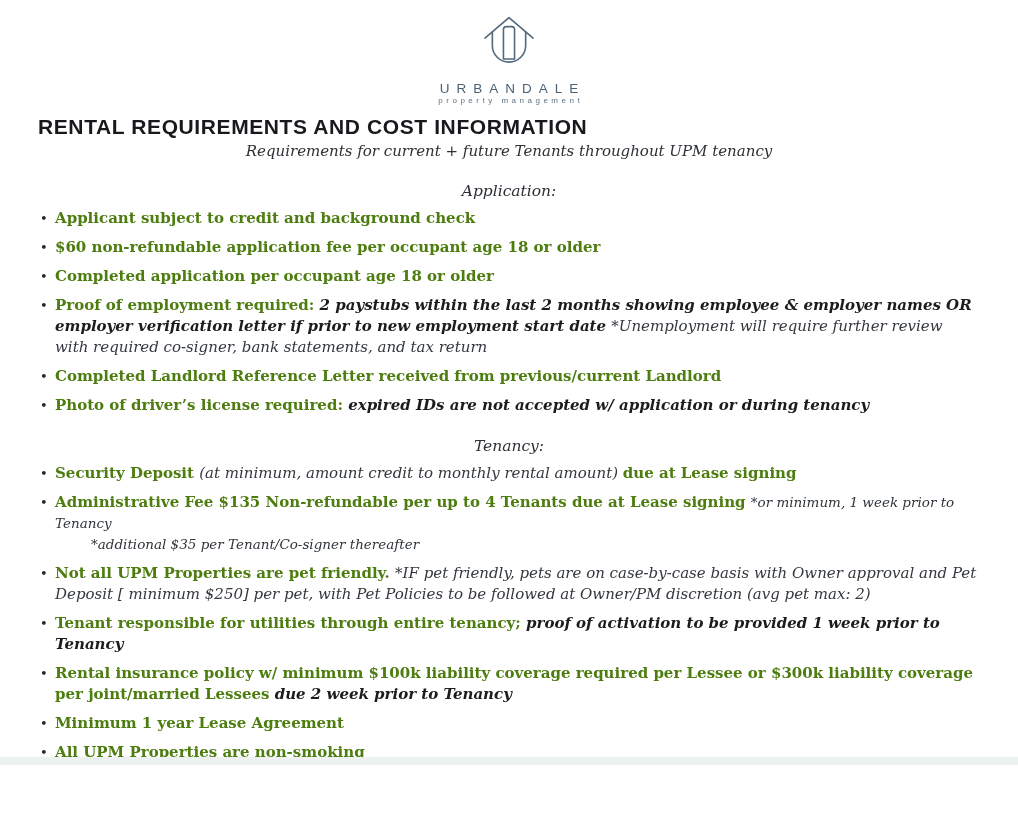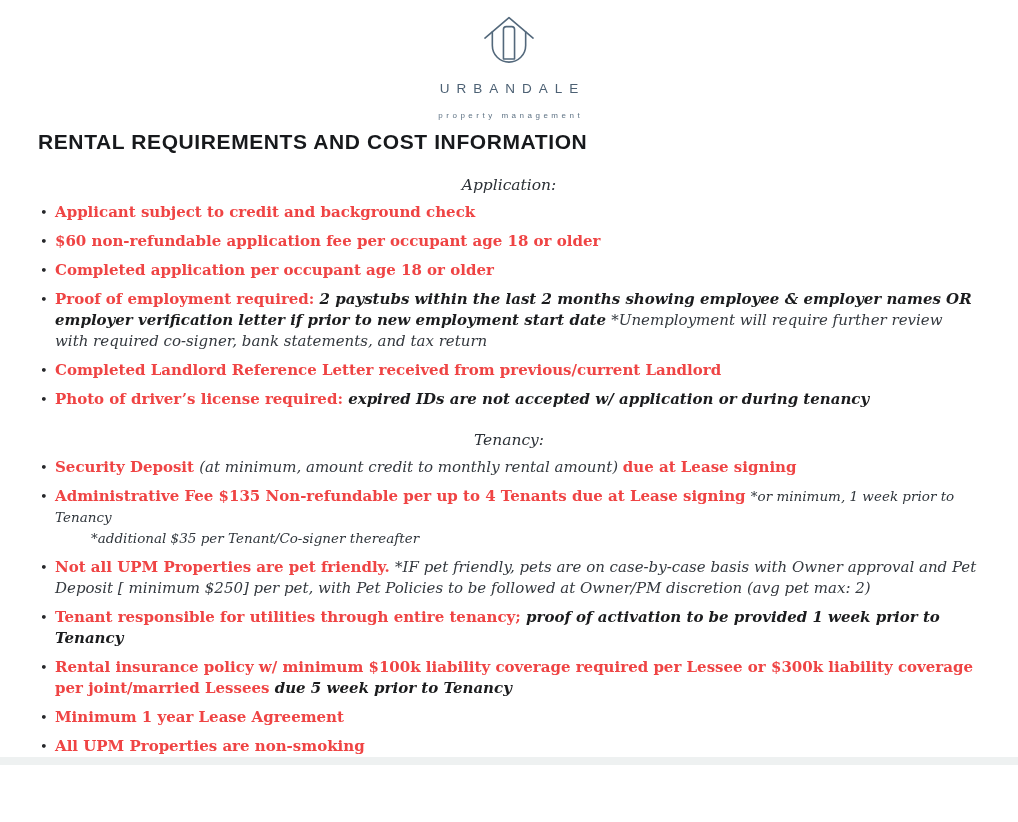--- a/index.html
+++ b/index.html
@@ -26,21 +26,21 @@
     color:#4d6174;
     margin-top:5px;
     font-weight:500;
   }
   .tagline {
     font-family:"Liberation Sans", sans-serif;
     font-size:8px;
     letter-spacing:3.5px;
     text-indent:3.5px;
     color:#5e7284;
-    margin-top:15px;
+    margin-top:0;
   }
   .doc-title {
     text-align:left;
     font-family:"Liberation Sans", sans-serif;
     font-weight:700;
     font-size:21px;
     letter-spacing:0.6px;
     color:#17191c;
     margin-top:10px;
   }
@@ -71,21 +71,21 @@
     font-size:15px;
   }
   ul.bullets li::before {
     content:"\2022";
     position:absolute;
     left:2px; top:0;
     font-size:13px;
     line-height:21px;
     color:#26272a;
   }
-  .seg-b  { font-weight:bold; color:#ef4444; }
+  .seg-b  { font-weight:bold; color:#4d7c0f; }
   .seg-bi { font-weight:bold; font-style:italic; color:#1b1c1e; }
   .seg-i  { font-style:italic; color:#33383e; }
   .seg-is { font-style:italic; color:#2f353b; font-size:13.5px; }
   .seg-block { display:block; padding-left:36px; }
   .bottom-strip {
     position:absolute;
     left:0; bottom:1px;
     width:1018px; height:8px;
     background:#eef1f1;
   }
@@ -101,40 +101,41 @@
         <path d="M11 39 L50 6 L89 39" stroke="#53687b" stroke-width="2.6" fill="none" stroke-linecap="round" stroke-linejoin="round"></path>
         <path d="M23 29 L23 51 A27 27 0 0 0 77 51 L77 29" stroke="#53687b" stroke-width="2.6" fill="none" stroke-linecap="round"></path>
         <path d="M41 73 L41 25 Q41 20.5 45.5 20.5 L54.5 20.5 Q59 20.5 59 25 L59 73 Z" stroke="#53687b" stroke-width="2.6" fill="none" stroke-linejoin="round"></path>
       </svg>
     </span>
     <div class="brand">URBANDALE</div>
     <div class="tagline">property management</div>
   </div>
 
   <h1 class="doc-title">RENTAL REQUIREMENTS AND COST INFORMATION</h1>
+  <div class="doc-subtitle">Requirements for current + future Tenants throughout UPM tenancy</div>
 
   <div class="section">
     <div class="section-heading">Application:</div>
     <ul class="bullets">
         <li><span class="seg-b">Applicant subject to credit and background check</span></li>
         <li><span class="seg-b">$60 non-refundable application fee per occupant age 18 or older</span></li>
         <li><span class="seg-b">Completed application per occupant age 18 or older</span></li>
         <li><span class="seg-b">Proof of employment required: </span><span class="seg-bi">2 paystubs within the last 2 months showing employee &amp; employer names OR employer verification letter if prior to new employment start date </span><span class="seg-i">*Unemployment will require further review with required co-signer, bank statements, and tax return</span></li>
         <li><span class="seg-b">Completed Landlord Reference Letter received from previous/current Landlord</span></li>
         <li><span class="seg-b">Photo of driver’s license required: </span><span class="seg-bi">expired IDs are not accepted w/ application or during tenancy</span></li>
       </ul>
   </div>
 
   <div class="section">
     <div class="section-heading">Tenancy:</div>
     <ul class="bullets">
         <li><span class="seg-b">Security Deposit </span><span class="seg-i">(at minimum, amount credit to monthly rental amount) </span><span class="seg-b">due at Lease signing</span></li>
         <li><span class="seg-b">Administrative Fee $135 Non-refundable per up to 4 Tenants due at Lease signing </span><span class="seg-is">*or minimum, 1 week prior to Tenancy</span><span class="seg-is seg-block">*additional $35 per Tenant/Co-signer thereafter</span></li>
         <li><span class="seg-b">Not all UPM Properties are pet friendly. </span><span class="seg-i">*IF pet friendly, pets are on case-by-case basis with Owner approval and Pet Deposit [ minimum $250] per pet, with Pet Policies to be followed at Owner/PM discretion (avg pet max: 2)</span></li>
         <li><span class="seg-b">Tenant responsible for utilities through entire tenancy; </span><span class="seg-bi">proof of activation to be provided 1 week prior to Tenancy</span></li>
-        <li><span class="seg-b">Rental insurance policy w/ minimum $100k liability coverage required per Lessee or $300k liability coverage per joint/married Lessees </span><span class="seg-bi">due 5 week prior to Tenancy</span></li>
+        <li><span class="seg-b">Rental insurance policy w/ minimum $100k liability coverage required per Lessee or $300k liability coverage per joint/married Lessees </span><span class="seg-bi">due 2 week prior to Tenancy</span></li>
         <li><span class="seg-b">Minimum 1 year Lease Agreement</span></li>
         <li><span class="seg-b">All UPM Properties are non-smoking</span></li>
       </ul>
   </div>
 
   <div class="bottom-strip"></div>
 </div>
 
 </body></html>

